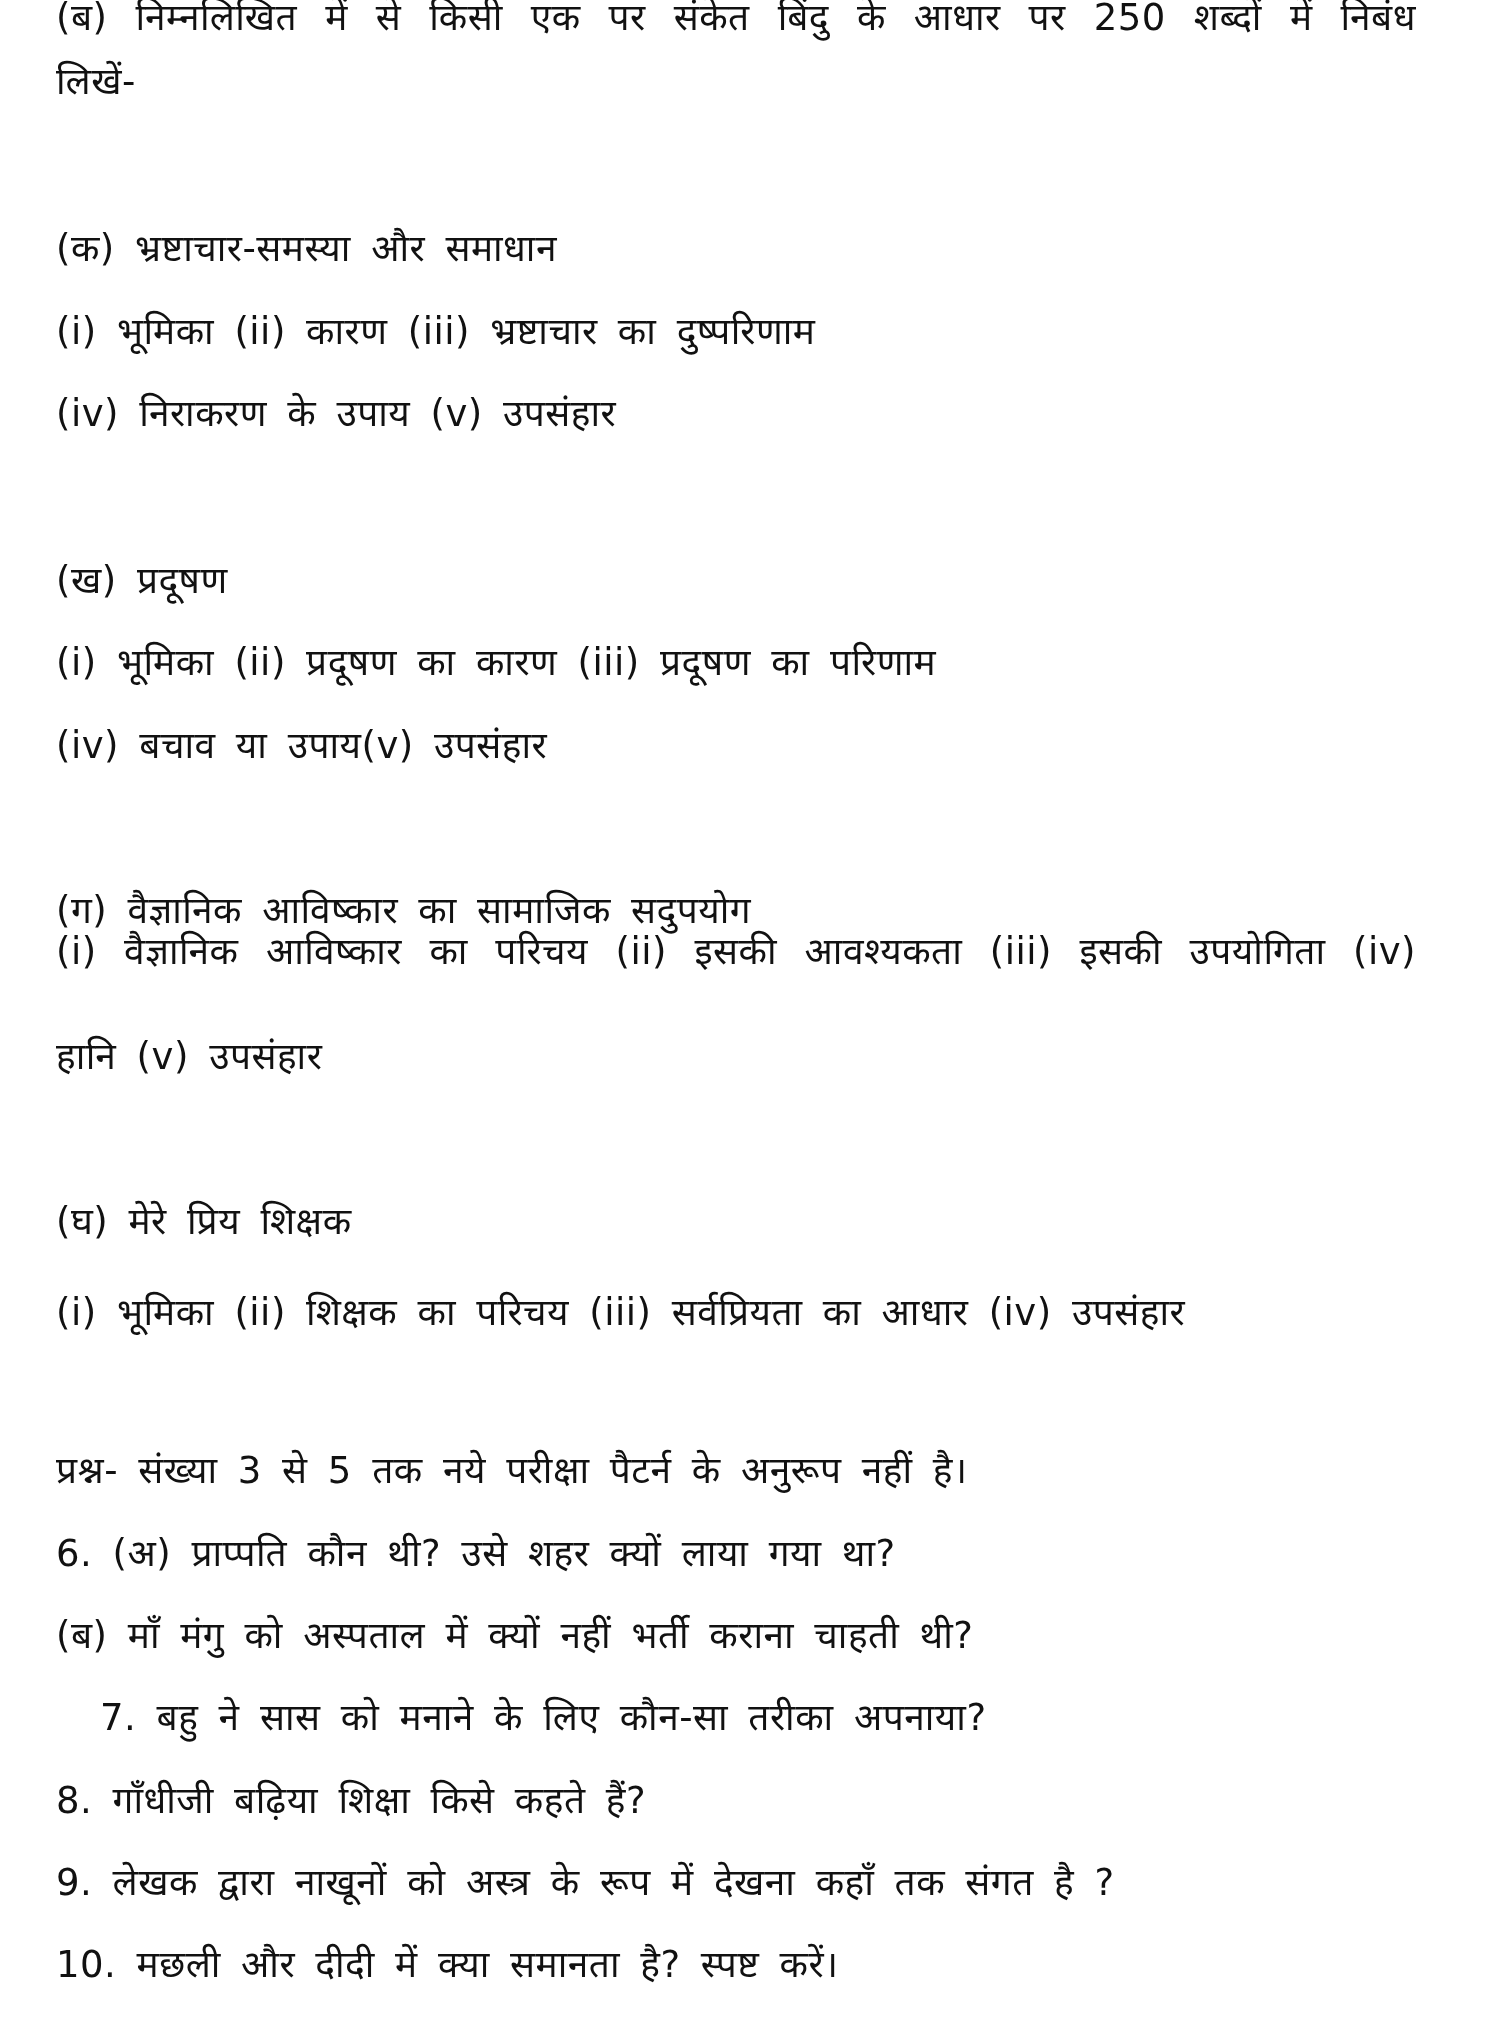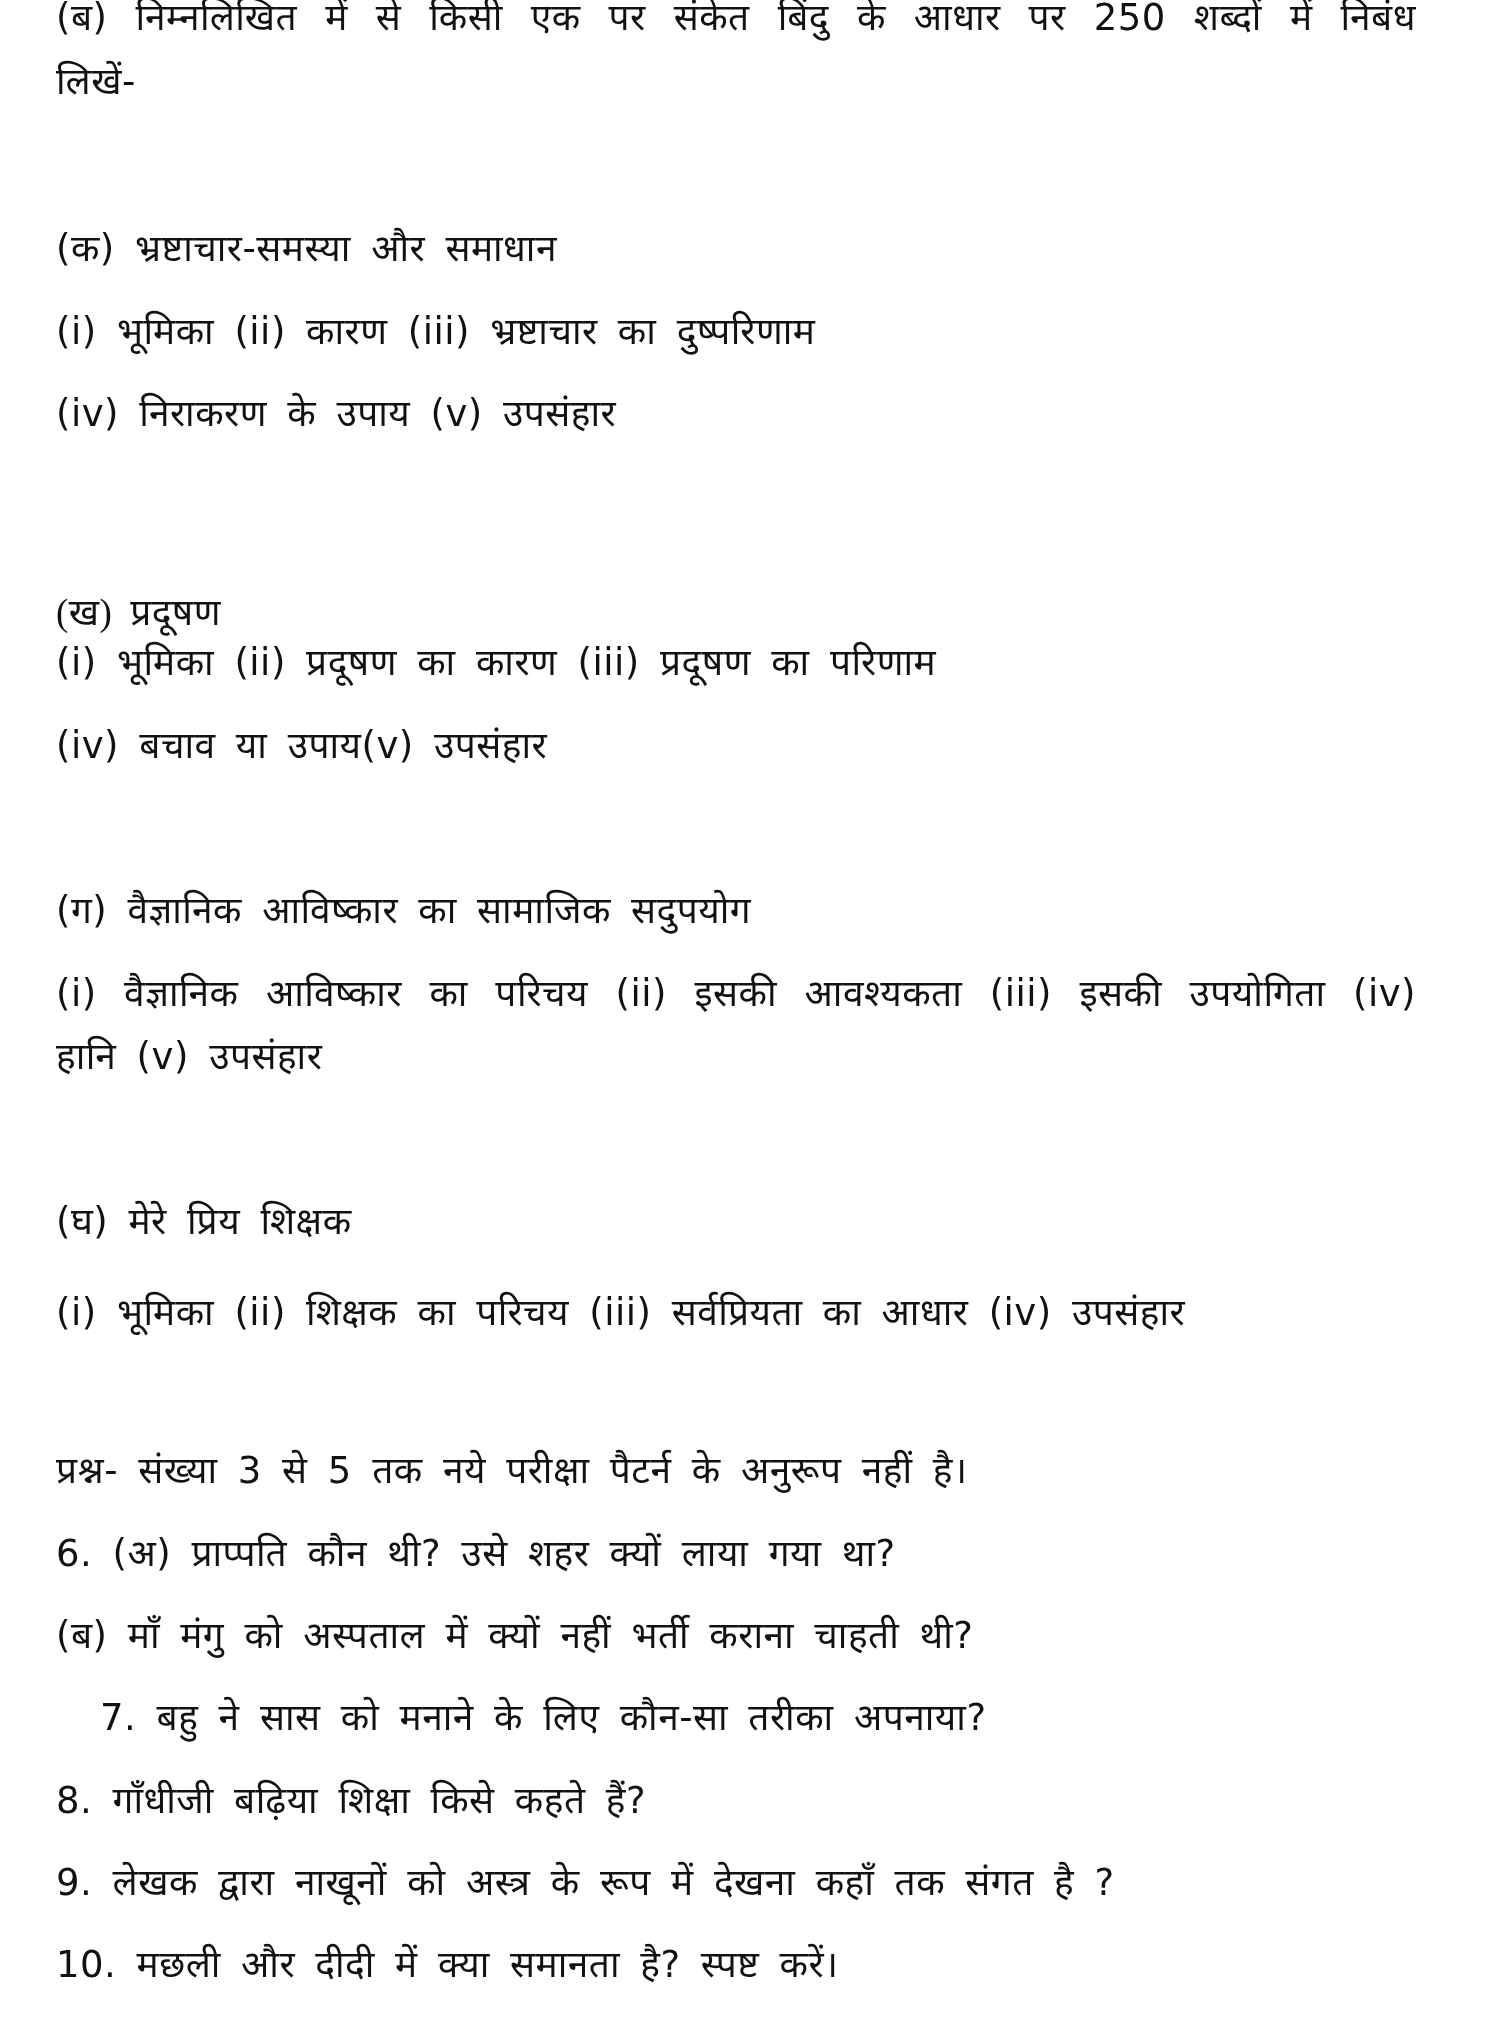--- a/index.html
+++ b/index.html
@@ -42,26 +42,26 @@
 
 <div class="page">
 
   <div class="line justify" style="top:-6px;">(ब) निम्नलिखित में से किसी एक पर संकेत बिंदु के आधार पर 250 शब्दों में निबंध</div>
   <div class="line" style="top:58px;">लिखें-</div>
 
   <div class="line" style="top:225px;">(क) भ्रष्टाचार-समस्या और समाधान</div>
   <div class="line" style="top:308px;">(i) भूमिका (ii) कारण (iii) भ्रष्टाचार का दुष्परिणाम</div>
   <div class="line" style="top:390px;">(iv) निराकरण के उपाय (v) उपसंहार</div>
 
-  <div class="line" style="top:589px;font-family:Liberation Serif, serif;">(ख) प्रदूषण</div>
+  <div class="line" style="top:557px;">(ख) प्रदूषण</div>
   <div class="line" style="top:639px;">(i) भूमिका (ii) प्रदूषण का कारण (iii) प्रदूषण का परिणाम</div>
   <div class="line" style="top:722px;">(iv) बचाव या उपाय(v) उपसंहार</div>
 
   <div class="line" style="top:887px;text-align:right;">(ग) वैज्ञानिक आविष्कार का सामाजिक सदुपयोग</div>
-  <div class="line justify" style="top:970px;">(i) वैज्ञानिक आविष्कार का परिचय (ii) इसकी आवश्यकता (iii) इसकी उपयोगिता (iv)</div>
+  <div class="line justify" style="top:928px;">(i) वैज्ञानिक आविष्कार का परिचय (ii) इसकी आवश्यकता (iii) इसकी उपयोगिता (iv)</div>
   <div class="line" style="top:1033px;">हानि (v) उपसंहार</div>
 
   <div class="line" style="top:1198px;">(घ) मेरे प्रिय शिक्षक</div>
   <div class="line" style="top:1281px;margin-top:8px;">(i) भूमिका (ii) शिक्षक का परिचय (iii) सर्वप्रियता का आधार (iv) उपसंहार</div>
 
   <div class="line" style="top:1447px;">प्रश्न- संख्या 3 से 5 तक नये परीक्षा पैटर्न के अनुरूप नहीं है।</div>
 
   <div class="line" style="top:1530px;">6. (अ) प्राप्पति कौन थी? उसे शहर क्यों लाया गया था?</div>
   <div class="line" style="top:1612px;">(ब) माँ मंगु को अस्पताल में क्यों नहीं भर्ती कराना चाहती थी?</div>
   <div class="line" style="top:1694px;margin-left:44px;">7. बहु ने सास को मनाने के लिए कौन-सा तरीका अपनाया?</div>

